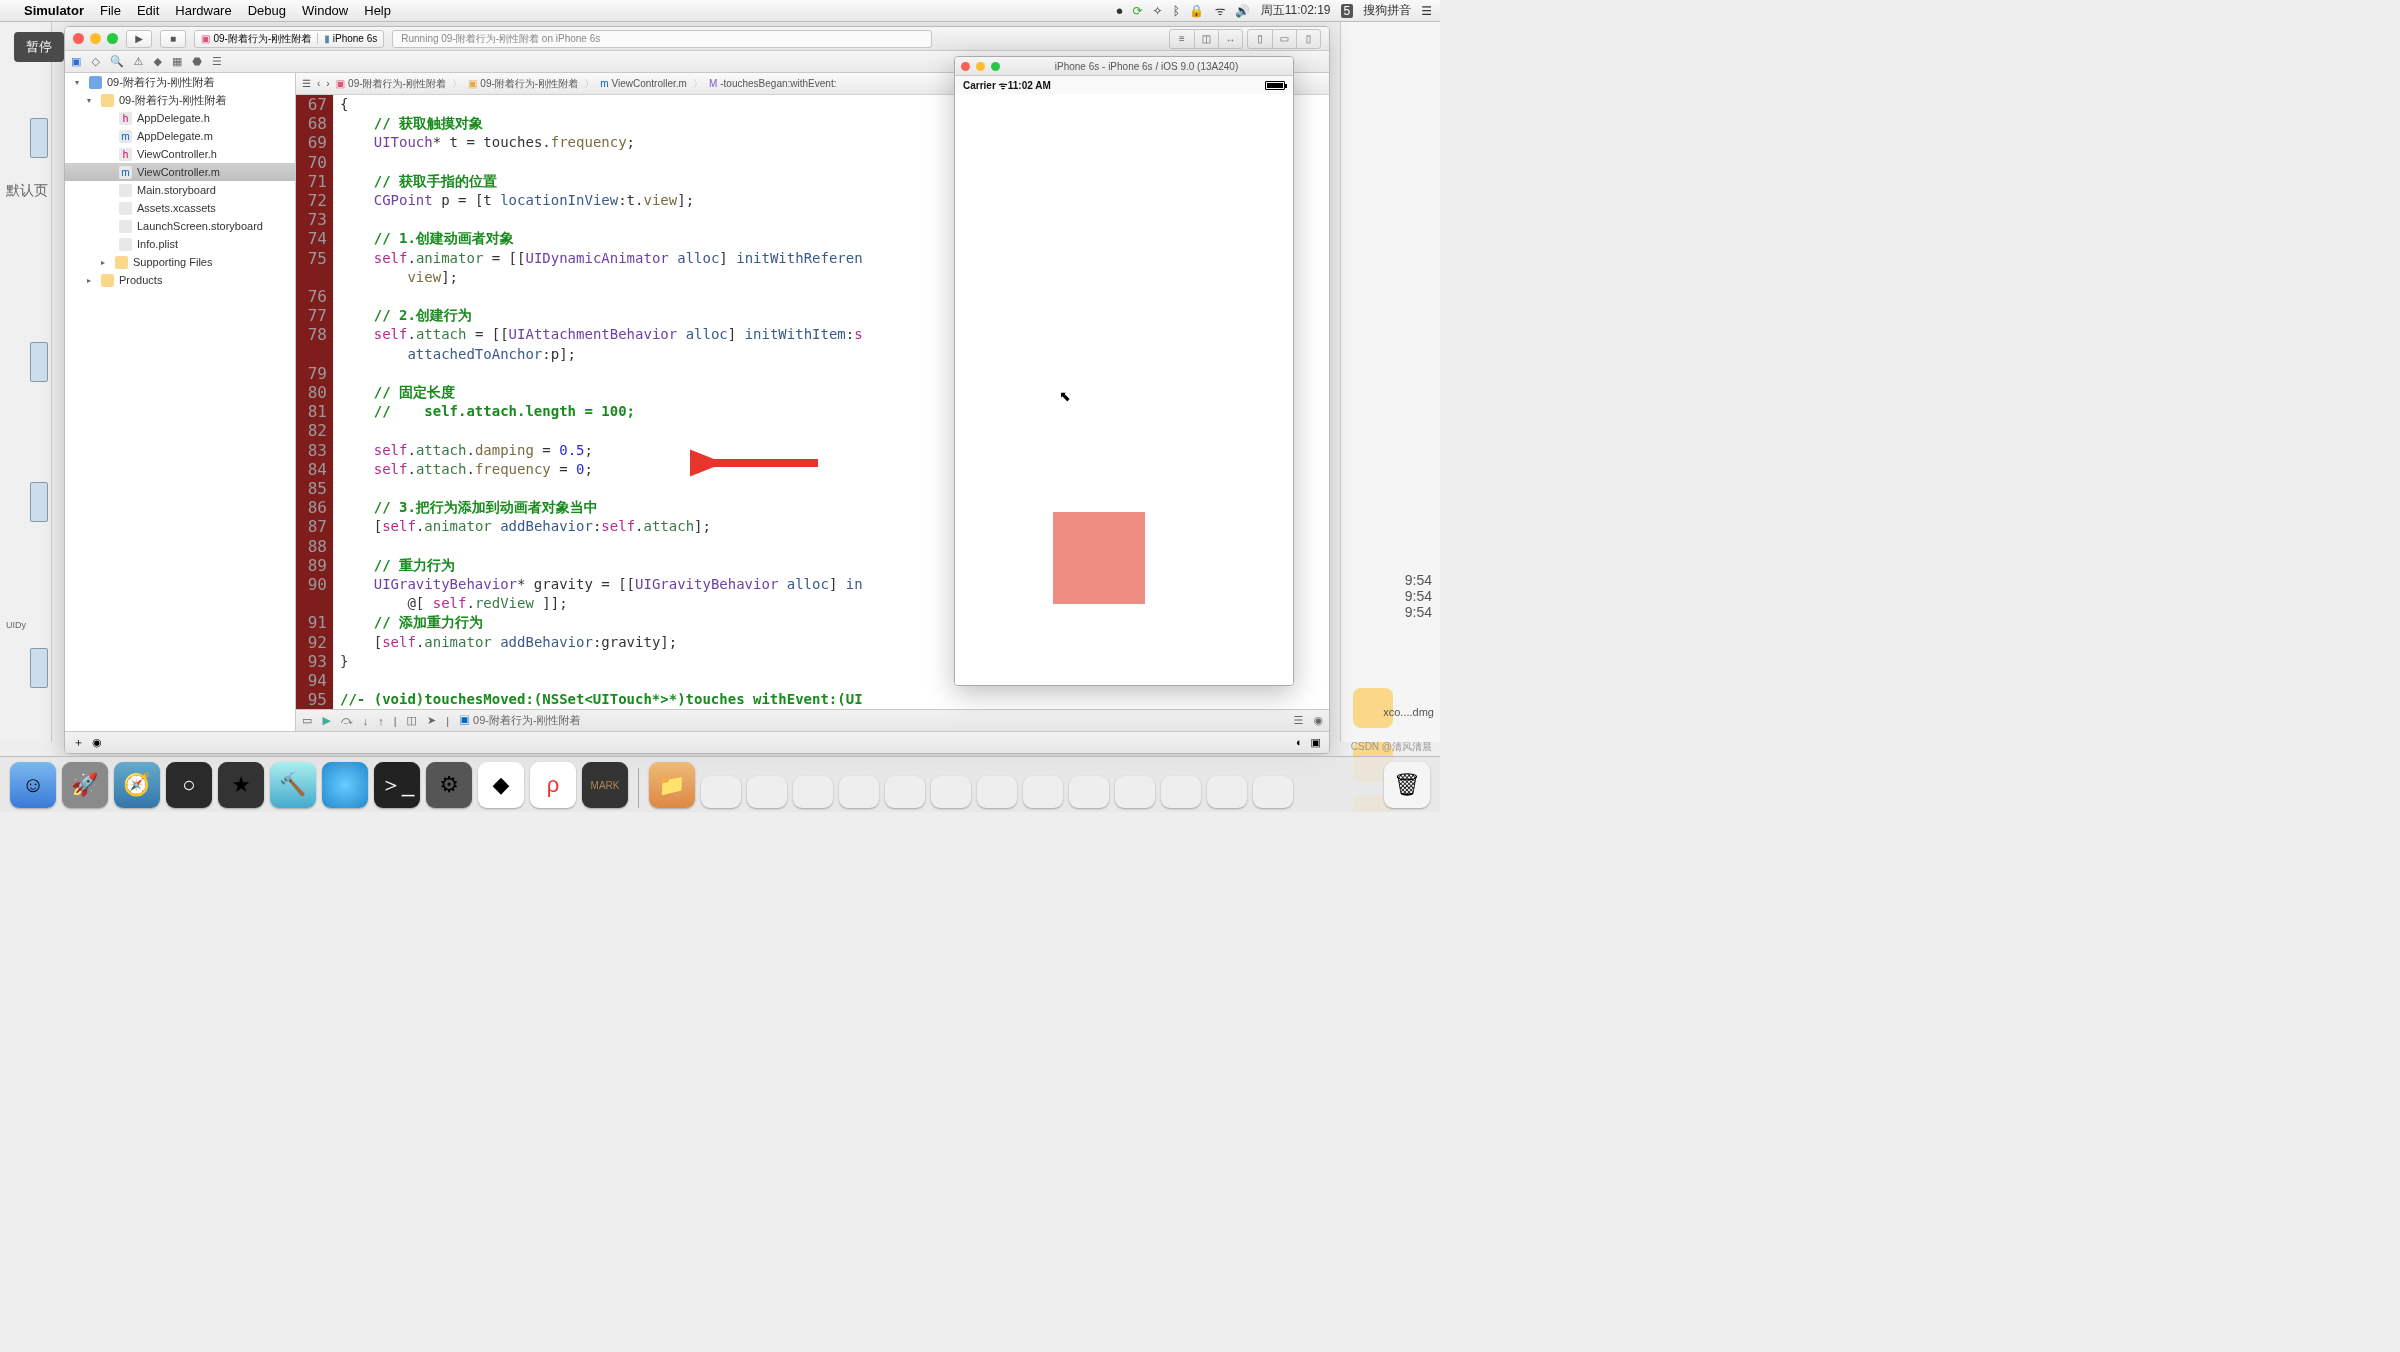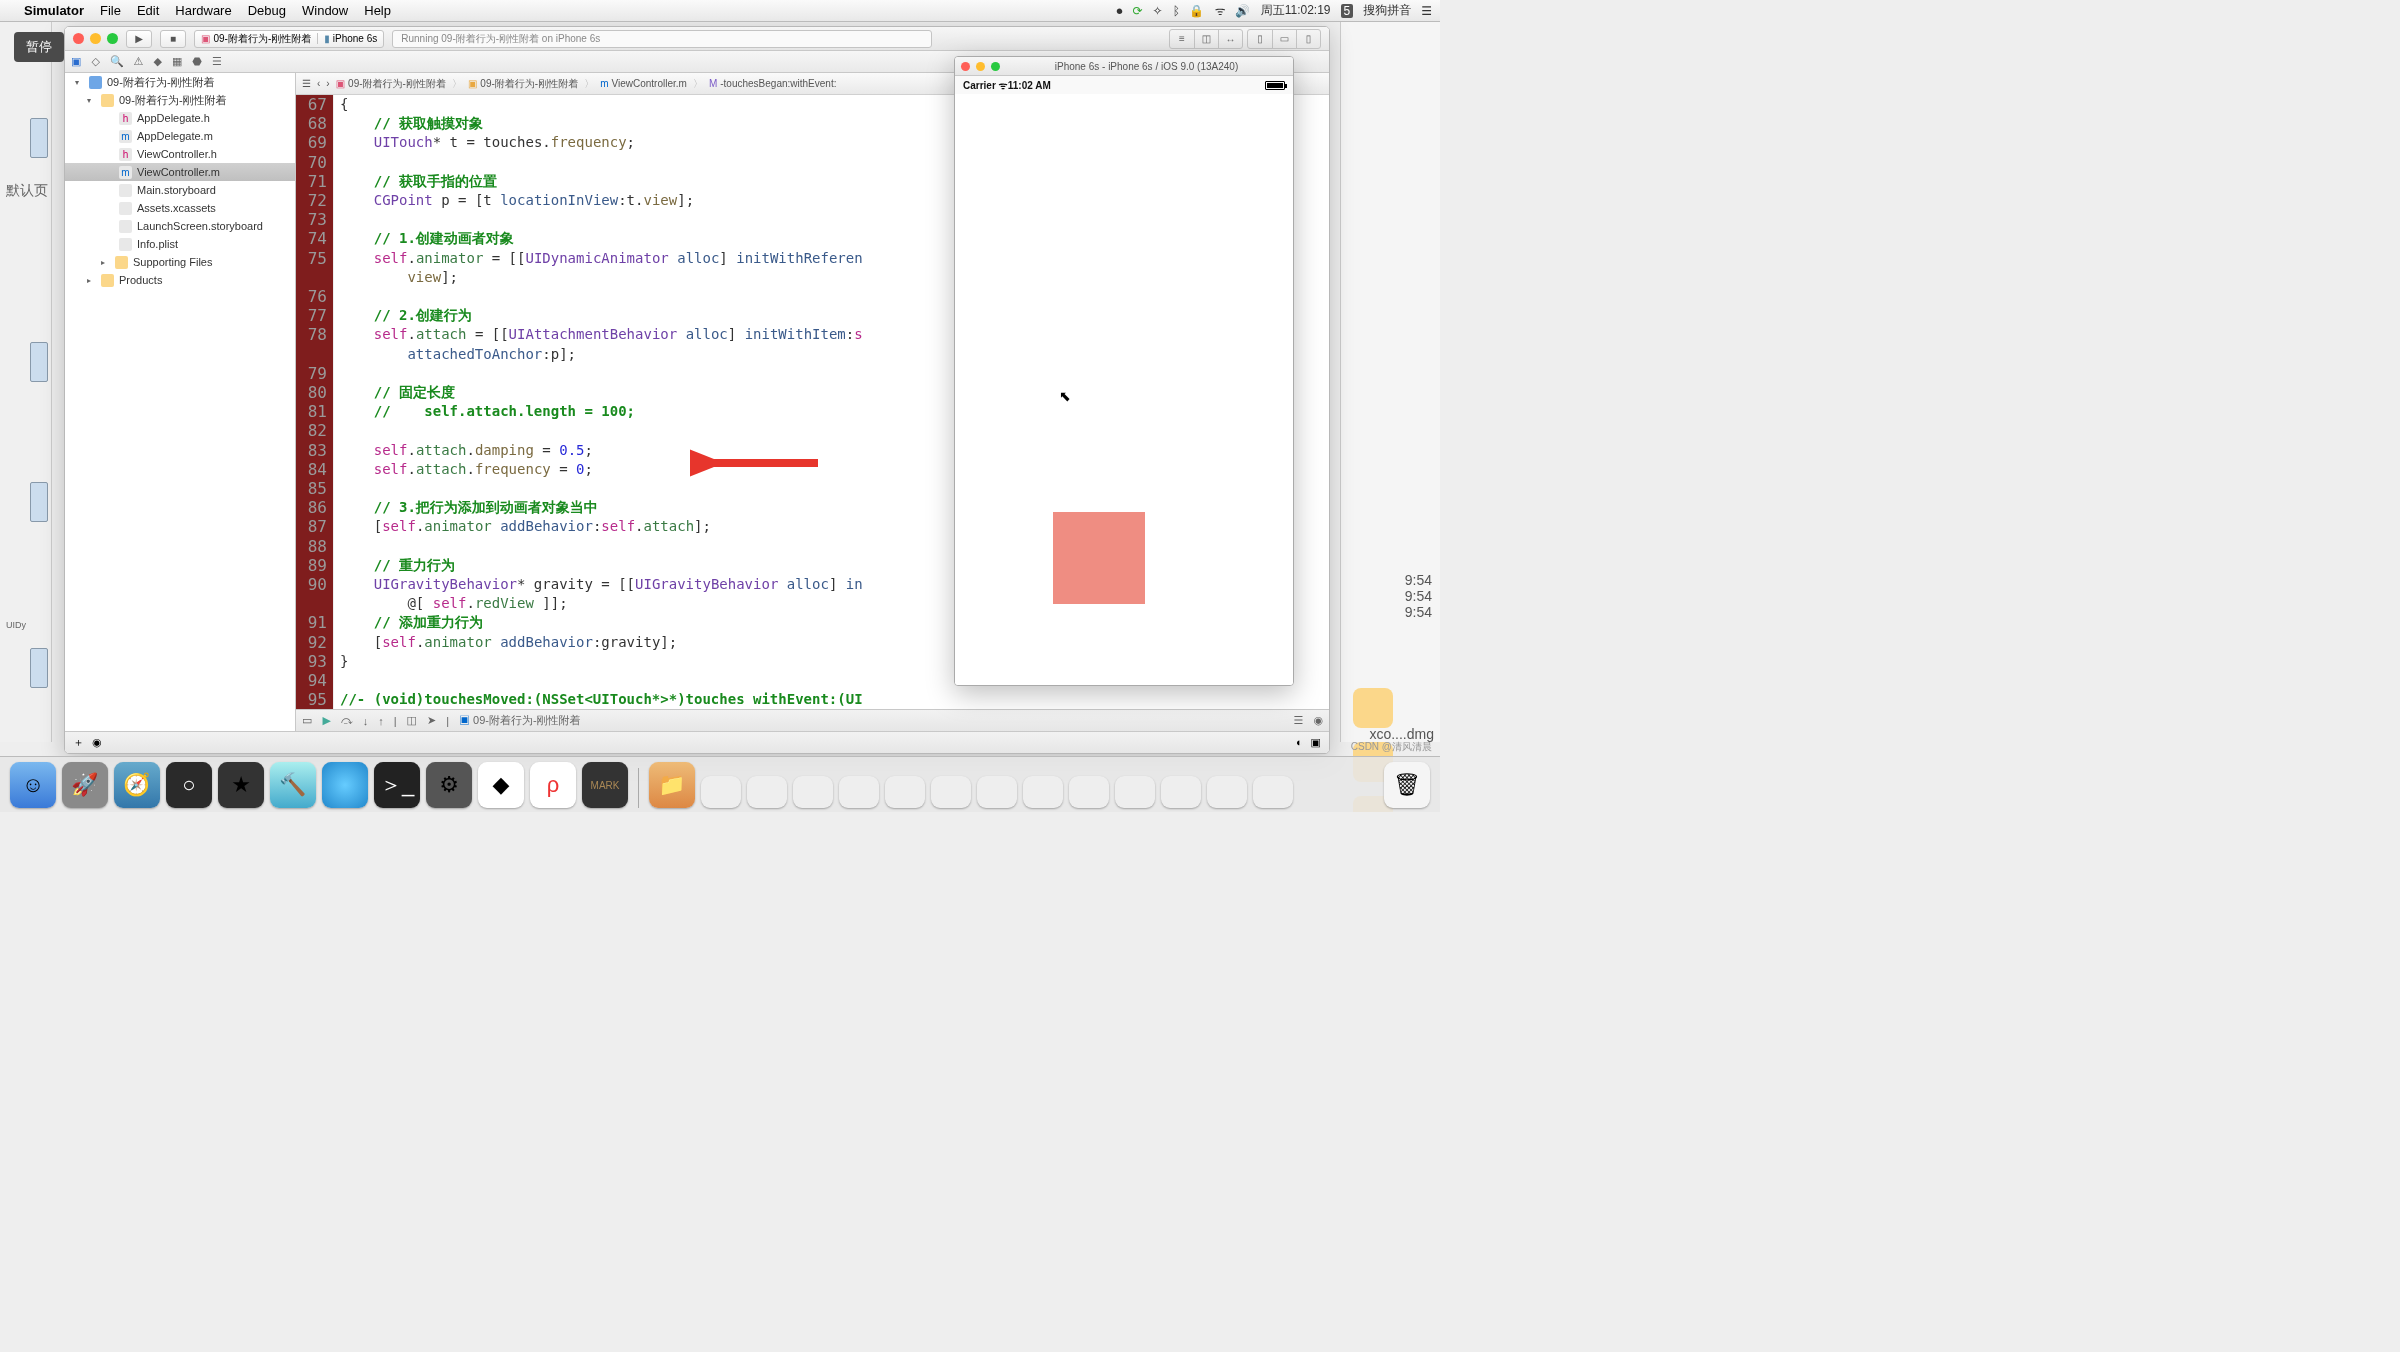--- a/index.html
+++ b/index.html
@@ -115,21 +115,21 @@
     <div class="snip" style="top:460px"></div>
     <div class="snip" style="top:626px"></div>
 </div>
 <div class="bg-right">
   <div style="position:absolute;top:550px;right:8px;font-size:14px;color:#555">
       <div>9:54</div>
       <div>9:54</div>
       <div>9:54</div>
     </div>
   <div style="position:absolute;top:660px;left:6px"><span class="or"></span><span class="or"></span><span class="or"></span></div>
-  <div style="position:absolute;top:704px;right:6px;font-size:14px;color:#555">xco....dmg</div>
+  <div style="position:absolute;top:684px;right:6px;font-size:11px;color:#555">xco....dmg</div>
 </div>
 
 <div class="xcode">
   <div class="titlebar">
     <div class="traffic">
       <div class="dot r"></div>
       <div class="dot y"></div>
       <div class="dot g"></div>
     </div>
     <div class="tb-btn">▶</div>

